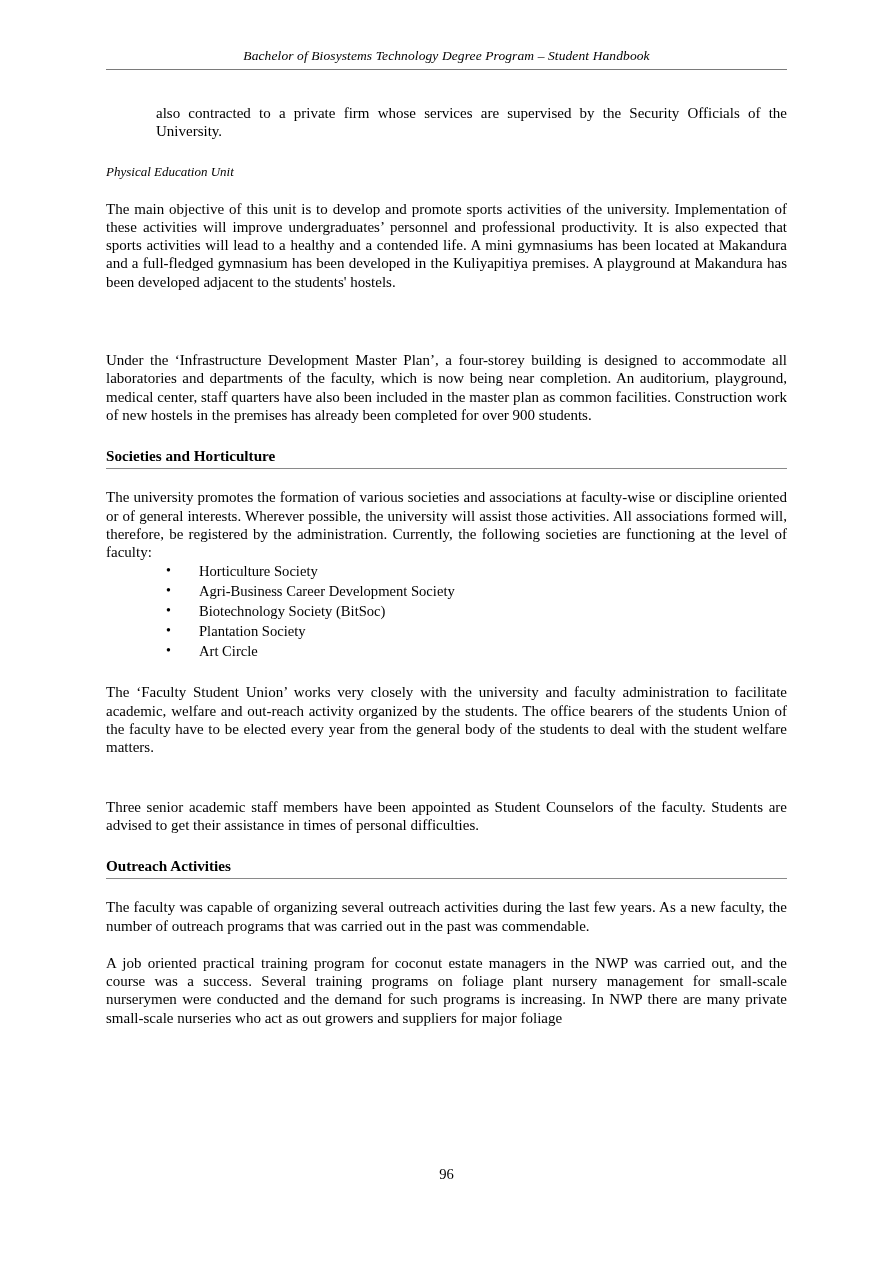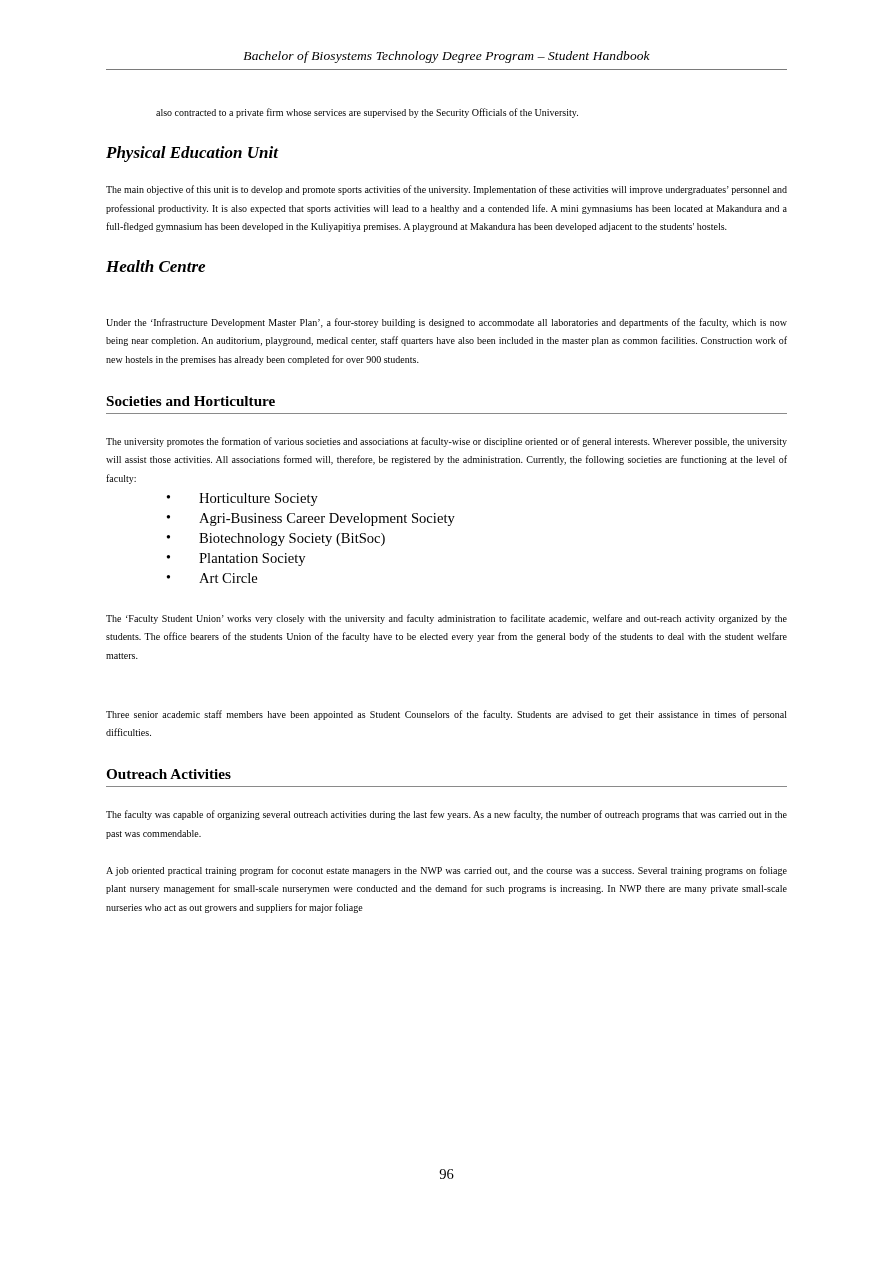--- a/index.html
+++ b/index.html
@@ -38,36 +38,36 @@
     width: 100%;
   }
   .content {
     position: absolute;
     top: 104px;
     left: 106px;
     width: 681px;
   }
   p.body-text {
     margin: 0 0 0 0;
-    font-size: 10px;
+    font-size: 15px;
     line-height: 18.3px;
     text-align: justify;
     text-justify: inter-word;
   }
   .indent-block {
     margin-left: 50px;
     width: 631px;
   }
   .spacer-md { height: 19px; }
   .spacer-lg { height: 22px; }
   h3.sub-italic {
     margin: 0;
-    font-size: 17px;
+    font-size: 13px;
     font-style: italic;
-    font-weight: bold;
+    font-weight: normal;
     line-height: 18px;
   }
   .section-head {
     margin: 0;
     font-size: 15.2px;
     font-weight: bold;
     line-height: 19px;
     padding-bottom: 3px;
     border-bottom: 1px solid #8a8a8a;
     width: 100%;
@@ -117,21 +117,20 @@
     <div class="spacer-lg"></div>
 
     <h3 class="sub-italic">Physical Education Unit</h3>
 
     <div class="spacer-md"></div>
 
     <p class="body-text">The main objective of this unit is to develop and promote sports activities of the university. Implementation of these activities will improve undergraduates’ personnel and professional productivity.  It is also expected that sports activities will lead to a healthy and a contended life. A mini gymnasiums has been located at Makandura and a full-fledged gymnasium has been developed in the Kuliyapitiya premises. A playground at Makandura has been developed adjacent to the students' hostels.</p>
 
     <div class="spacer-lg"></div>
 
-    <h3 class="sub-italic">Health Centre</h3>
 
     <div class="spacer-md"></div>
 
 
     <div class="spacer-md"></div>
 
     <p class="body-text">Under the ‘Infrastructure Development Master Plan’, a four-storey building is designed to accommodate all laboratories and departments of the faculty, which is now being near completion. An auditorium, playground, medical center, staff quarters have also been included in the master plan as common facilities. Construction work of new hostels in the premises has already been completed for over 900 students.</p>
 
     <div class="spacer-lg"></div>
 

